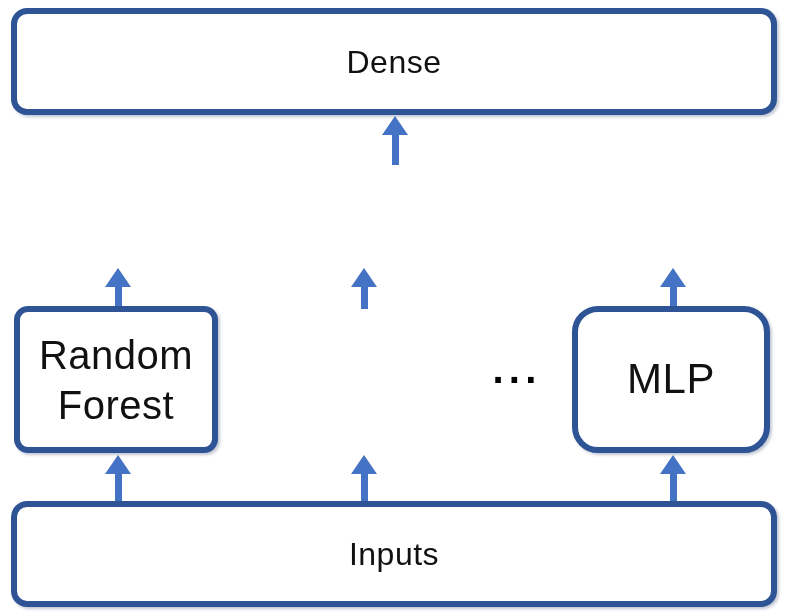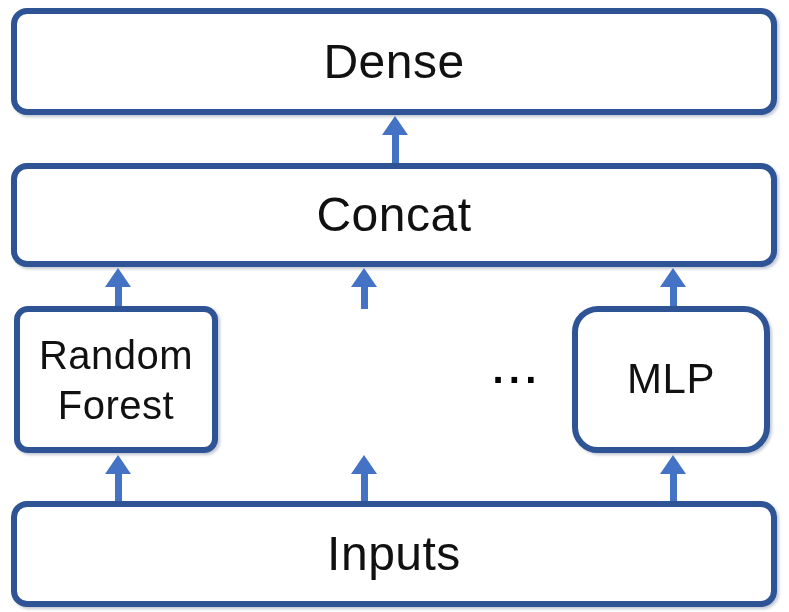--- a/index.html
+++ b/index.html
@@ -18,21 +18,21 @@
     overflow:hidden;
   }
   .box{
     position:absolute;
     box-sizing:border-box;
     background:var(--bg);
     border:6px solid var(--border);
     border-radius:16px;
     display:flex;align-items:center;justify-content:center;
     box-shadow:2px 2px 3px rgba(120,130,155,0.45);
-    font-size:48px;
+    font-size:32px;
     letter-spacing:0.5px;
   }
   .box .label{white-space:pre-line;text-align:center;line-height:1.25;}
   .wide{left:11px;width:766px;}
   #box-dense{top:8px;height:107px;}
   #box-concat{top:163px;height:104px;}
   #box-inputs{top:501px;height:106px;}
   .small{top:306px;height:147px;border-radius:26px;font-size:42px;}
   #box-random-forest{left:14px;width:204px;font-size:40px;border-radius:14px;}
   #box-gbdt{left:262px;width:200px;}
@@ -75,23 +75,20 @@
 
   <div class="box wide" id="box-dense">
     <span class="label">Dense</span>
   </div>
 
   <div class="arrow" id="arrow-concat-to-dense">
     <div class="arrow-head"></div>
     <div class="arrow-shaft"></div>
   </div>
 
-  <div class="box wide" id="box-concat">
-    <span class="label">Concat</span>
-  </div>
 
   <div class="arrow" id="arrow-rf-to-concat">
     <div class="arrow-head"></div>
     <div class="arrow-shaft"></div>
   </div>
   <div class="arrow" id="arrow-gbdt-to-concat">
     <div class="arrow-head"></div>
     <div class="arrow-shaft"></div>
   </div>
   <div class="arrow" id="arrow-mlp-to-concat">

